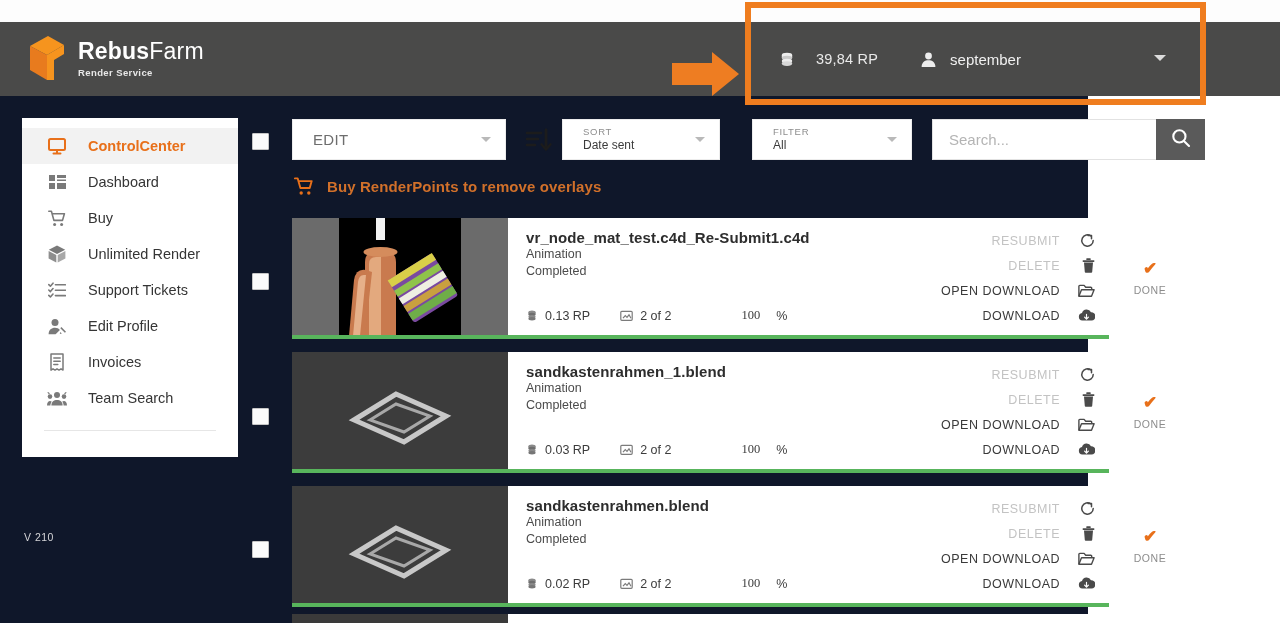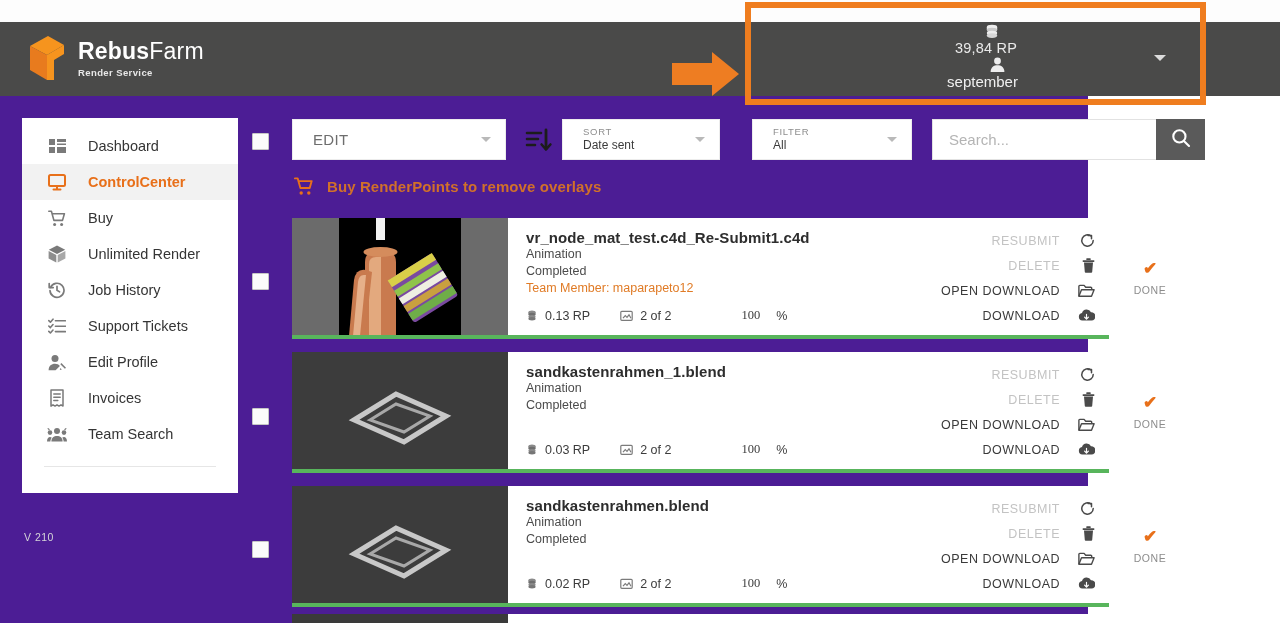--- a/index.html
+++ b/index.html
@@ -4,41 +4,41 @@
 <style>
   * { box-sizing: border-box; margin:0; padding:0; }
   html, body { width:1280px; height:623px; overflow:hidden; }
   body {
     background:#ffffff;
     font-family:"Liberation Sans", sans-serif;
     -webkit-font-smoothing:antialiased;
   }
 
   
-  #page { position:relative; width:1088px; height:623px; background:#4c1d95; }
+  #page { position:relative; width:1088px; height:623px; background:#0f172a; }
   .white-top { position:absolute; left:0; top:0; width:1280px; height:22px; background:#fdfdfd; }
 
   
   #header {
     position:absolute; left:0; top:22px; width:1280px; height:74px;
     background:#4a4a49;
   }
   .logo-wrap { position:absolute; left:28px; top:12px; display:flex; align-items:center; gap:12px; }
   .logo-mark { width:38px; height:48px; position:relative; }
   .logo-text { display:flex; flex-direction:column; justify-content:center; padding-top:2px;}
   .logo-line1 { font-size:23px; letter-spacing:.2px; color:#fff; line-height:1; }
   .logo-line1 b { font-weight:bold; }
   .logo-line1 span.thin { font-weight:300; }
   .logo-line2 { font-size:9.5px; color:#e8e8e8; letter-spacing:.4px; margin-top:4px; font-weight:bold;}
 
   .arrow-cta { position:absolute; left:672px; top:29px; width:68px; height:46px; }
 
   #user-area {
     position:absolute; left:746px; top:0px; width:460px; height:74px;
-    display:flex; align-items:center; color:#e6e6e6;flex-direction:column;
+    display:flex; align-items:center; color:#e6e6e6;
   }
   .coins-icon { margin-left:32px; width:18px; height:18px; position:relative; }
   .rp-value { margin-left:20px; font-size:14.5px; color:#e9e9e9; letter-spacing:.2px; }
   .user-icon { margin-left:42px; width:17px; height:17px; position:relative; }
   .user-name { margin-left:13px; font-size:15px; color:#f0f0f0; }
   .user-caret { position:absolute; right:40px; top:33px; width:0;height:0;
     border-left:6px solid transparent;border-right:6px solid transparent;border-top:6px solid #dcdcdc; }
 
   
   #highlight-box {
@@ -181,43 +181,43 @@
       </span>
       <span class="user-name">september</span>
       <span class="user-caret"></span>
     </div>
   </div>
 
   <div id="highlight-box"></div>
 
   <div id="sidebar">
 
+    <div class="nav-item active">
+      <span class="nav-ico">
+        <svg width="18" height="17" viewBox="0 0 18 17" fill="none" stroke="currentColor" stroke-width="2">
+          <rect x="1" y="1" width="16" height="11" rx="1.5"></rect>
+            <path d="M9 12v3M5.5 15.5h7" stroke-linecap="round"></path>
+        </svg>
+      </span>
+      <span class="nav-label">ControlCenter</span>
+    </div>
+
     <div class="nav-item">
       <span class="nav-ico">
         <svg width="17" height="14" viewBox="0 0 17 14" fill="currentColor">
           <rect x="0" y="0" width="6" height="6"></rect>
             <rect x="8" y="0" width="9" height="3"></rect>
           <rect x="8" y="4.5" width="9" height="1.5"></rect>
           <rect x="0" y="8" width="6" height="6"></rect>
             <rect x="8" y="8" width="9" height="6"></rect>
         </svg>
       </span>
       <span class="nav-label">Dashboard</span>
     </div>
 
-    <div class="nav-item active">
-      <span class="nav-ico">
-        <svg width="18" height="17" viewBox="0 0 18 17" fill="none" stroke="currentColor" stroke-width="2">
-          <rect x="1" y="1" width="16" height="11" rx="1.5"></rect>
-            <path d="M9 12v3M5.5 15.5h7" stroke-linecap="round"></path>
-        </svg>
-      </span>
-      <span class="nav-label">ControlCenter</span>
-    </div>
-
     <div class="nav-item">
       <span class="nav-ico">
         <svg width="18" height="17" viewBox="0 0 18 17" fill="none" stroke="currentColor" stroke-width="1.6">
           <path d="M0.8 1.2h2.6l2.5 9.2h8.6l1.9-6.6H4.6" stroke-linecap="round" stroke-linejoin="round"></path>
           <circle cx="6.6" cy="14.4" r="1.5" fill="currentColor" stroke="none"></circle>
           <circle cx="13.6" cy="14.4" r="1.5" fill="currentColor" stroke="none"></circle>
         </svg>
       </span>
       <span class="nav-label">Buy</span>
     </div>
@@ -226,30 +226,20 @@
       <span class="nav-ico">
         <svg width="18" height="18" viewBox="0 0 18 18" fill="currentColor">
           <path d="M9 0.6 17.2 4.8 9 9 0.8 4.8Z"></path>
           <path d="M0.6 6.1 8.3 10v7.4L0.6 13.4Z" opacity=".85"></path>
           <path d="M17.4 6.1 9.7 10v7.4l7.7-4Z" opacity=".65"></path>
         </svg>
       </span>
       <span class="nav-label">Unlimited Render</span>
     </div>
 
-    <div class="nav-item">
-      <span class="nav-ico">
-        <svg width="18" height="18" viewBox="0 0 18 18" fill="none" stroke="currentColor" stroke-width="1.7">
-          <path d="M2.6 6.4A7 7 0 1 1 2 9.6" stroke-linecap="round"></path>
-          <path d="M1.2 2.6v4h4" stroke-linecap="round" stroke-linejoin="round"></path>
-          <path d="M9 5.3V9.3l2.6 1.6" stroke-linecap="round"></path>
-        </svg>
-      </span>
-      <span class="nav-label">Job History</span>
-    </div>
 
     <div class="nav-item">
       <span class="nav-ico">
         <svg width="18" height="16" viewBox="0 0 18 16" fill="none" stroke="currentColor" stroke-width="1.6">
           <path d="M0.8 2.6 2.4 4.2 5 1.2M0.8 8 2.4 9.6 5 6.6M0.8 13.4 2.4 15 5 12" stroke-linecap="round" stroke-linejoin="round"></path>
           <path d="M7.4 2.8h10M7.4 8.2h10M7.4 13.6h10" stroke-linecap="round"></path>
         </svg>
       </span>
       <span class="nav-label">Support Tickets</span>
     </div>
@@ -371,21 +361,20 @@
           <rect x="-26" y="-4" width="52" height="7" fill="#efefe2"></rect>
           <rect x="-26" y="5" width="52" height="7" fill="#c9a03f"></rect>
           <rect x="-26" y="14" width="52" height="8" fill="#6fae48"></rect>
         </g>
       </svg>
     </div>
     <div class="job-body">
       <div class="job-title">vr_node_mat_test.c4d_Re-Submit1.c4d</div>
       <div class="job-sub">Animation</div>
       <div class="job-sub">Completed</div>
-      <div class="job-team">Team Member: maparapeto12</div>
     </div>
     <div class="job-stats">
       <span class="stat">
         <span class="si">
           <svg width="12" height="13" viewBox="0 0 12 13">
               <ellipse cx="6" cy="3.2" rx="3.6" ry="1.7" fill="#8a8a8a"></ellipse>
               <rect x="2.4" y="3.2" width="7.2" height="2.2" fill="#8a8a8a"></rect>
               <ellipse cx="6" cy="5.4" rx="3.6" ry="1.7" fill="#6e6e6e"></ellipse>
               <ellipse cx="6" cy="7.7" rx="3.6" ry="1.7" fill="#8a8a8a"></ellipse>
               <ellipse cx="6" cy="9.8" rx="3.6" ry="1.7" fill="#767676"></ellipse>

